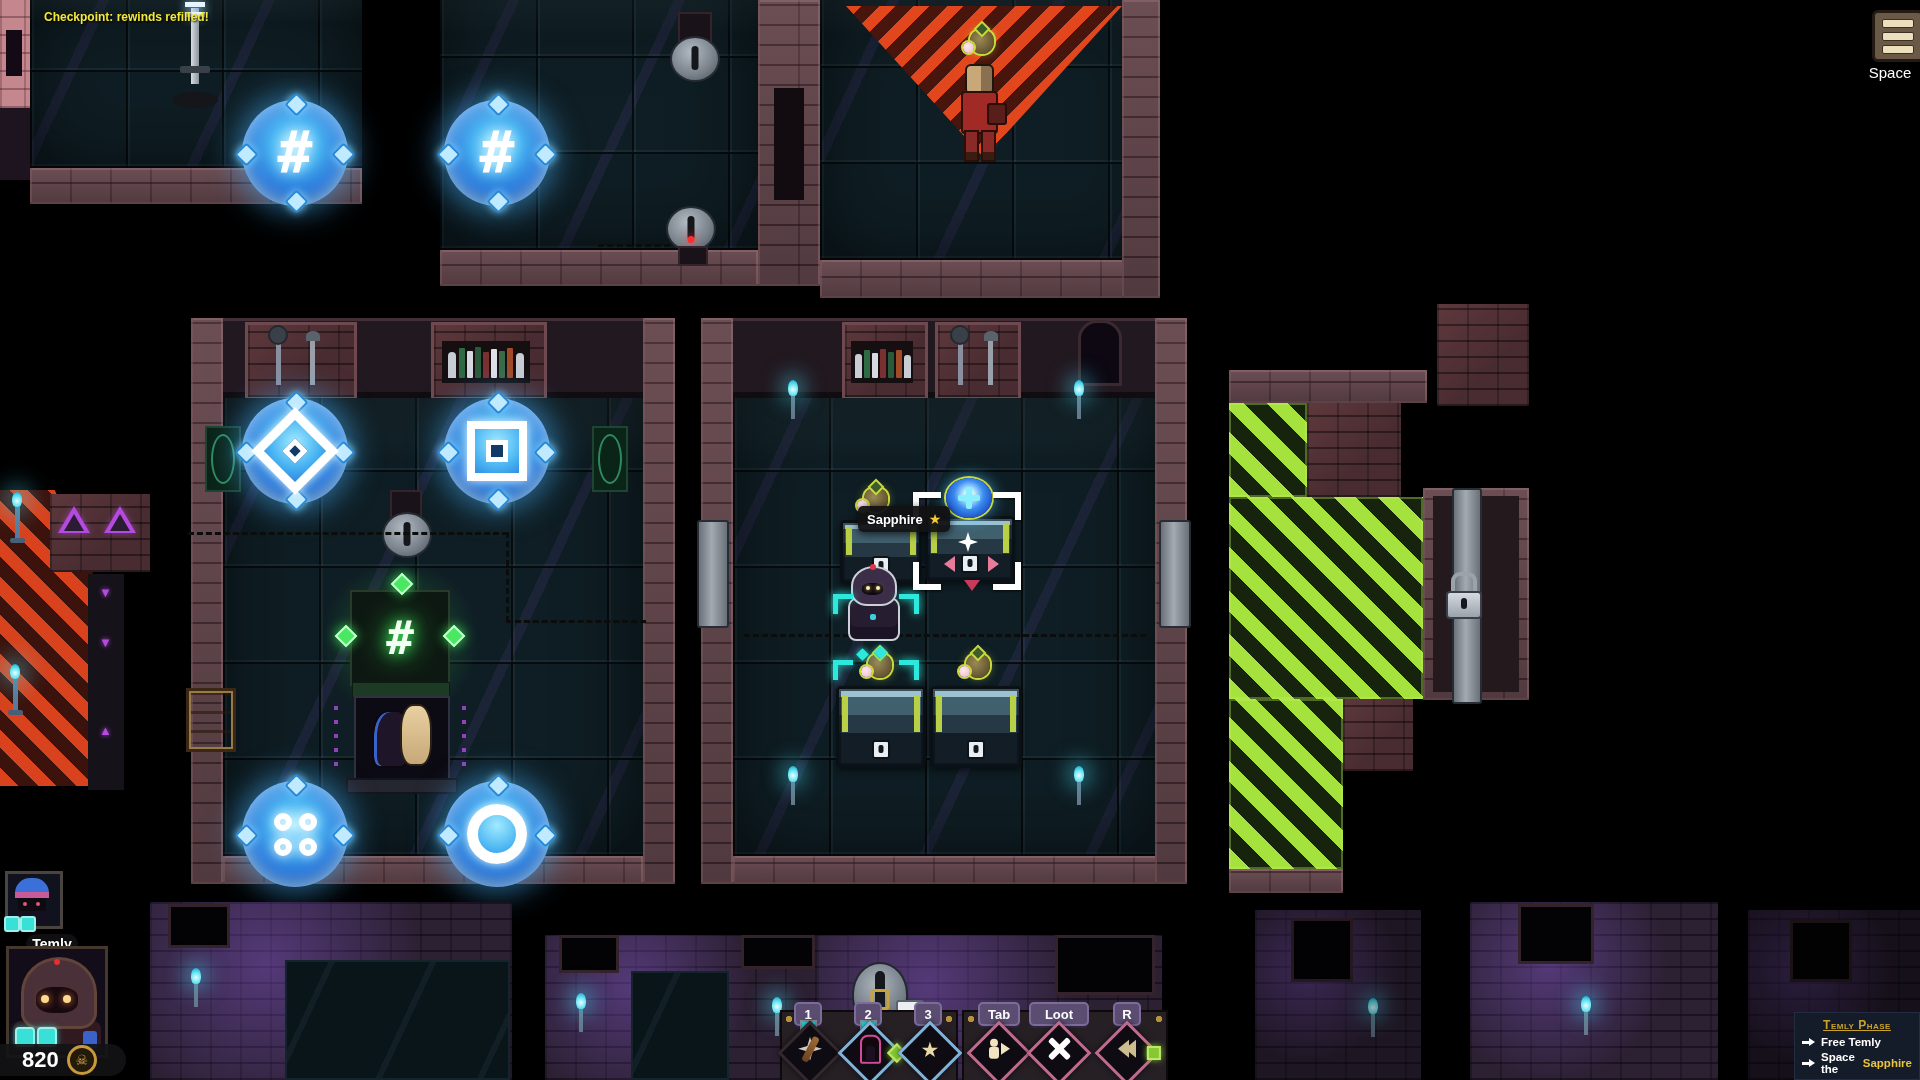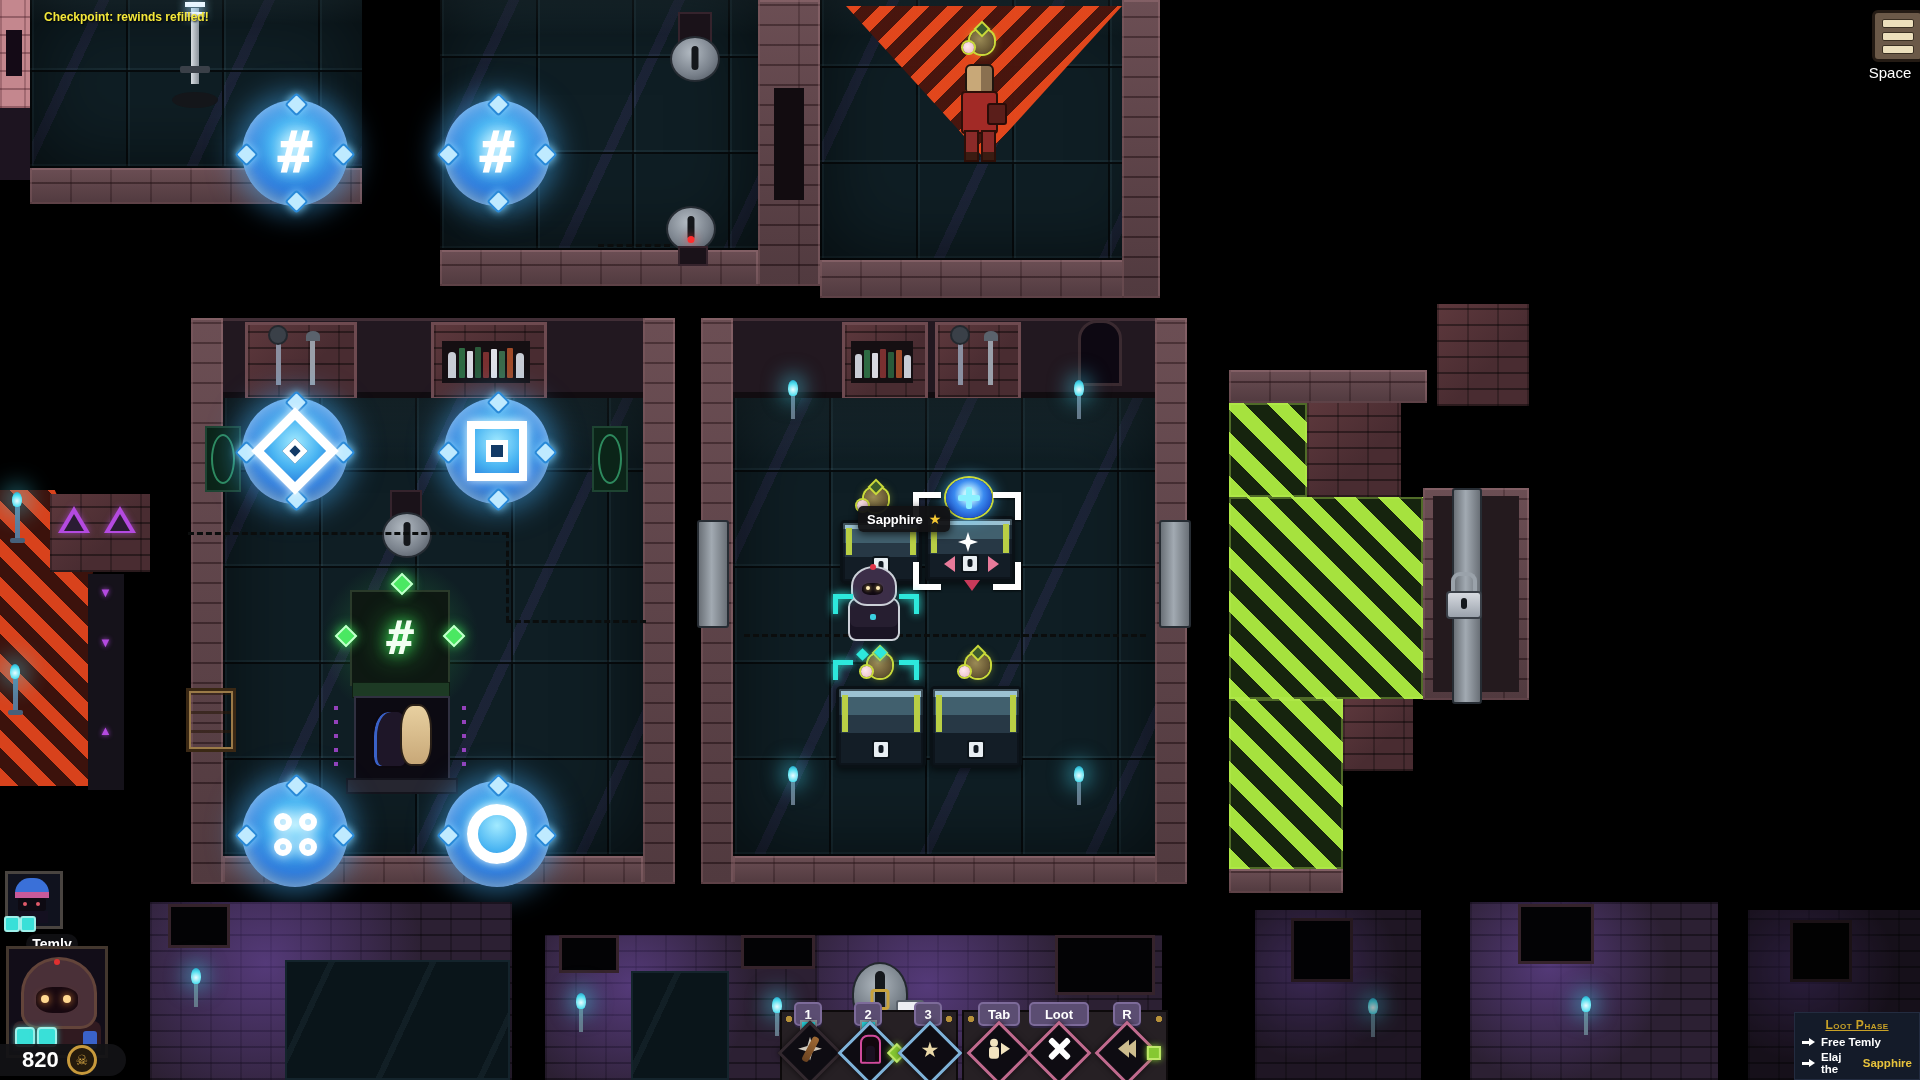--- a/index.html
+++ b/index.html
@@ -685,31 +685,31 @@
     <div class="dia pink" style="left:140px;top:18px">
       <div class="in">
           <div class="rew"></div>
           <div class="rew" style="margin-left:-4px"></div>
         </div>
       <div class="gemgreen" style="right:-6px;top:-6px"></div>
     </div>
   </div>
 
   <div class="abs lootpanel" style="left:1794px;top:1012px;width:126px;height:68px;box-sizing:border-box">
-    <div class="title">Loot Phase</div>
+    <div class="title">Temly Phase</div>
     <div class="obj">
       <span class="oarr">
           <span class="b"></span>
           <span class="t"></span>
         </span>
       <span>Free Temly</span>
     </div>
     <div class="obj">
       <span class="oarr">
           <span class="b"></span>
           <span class="t"></span>
         </span>
-      <span>Elaj the</span>
+      <span>Space the</span>
       <span class="gold">Sapphire</span>
     </div>
   </div>
 
 </div>
 
 </body></html>

